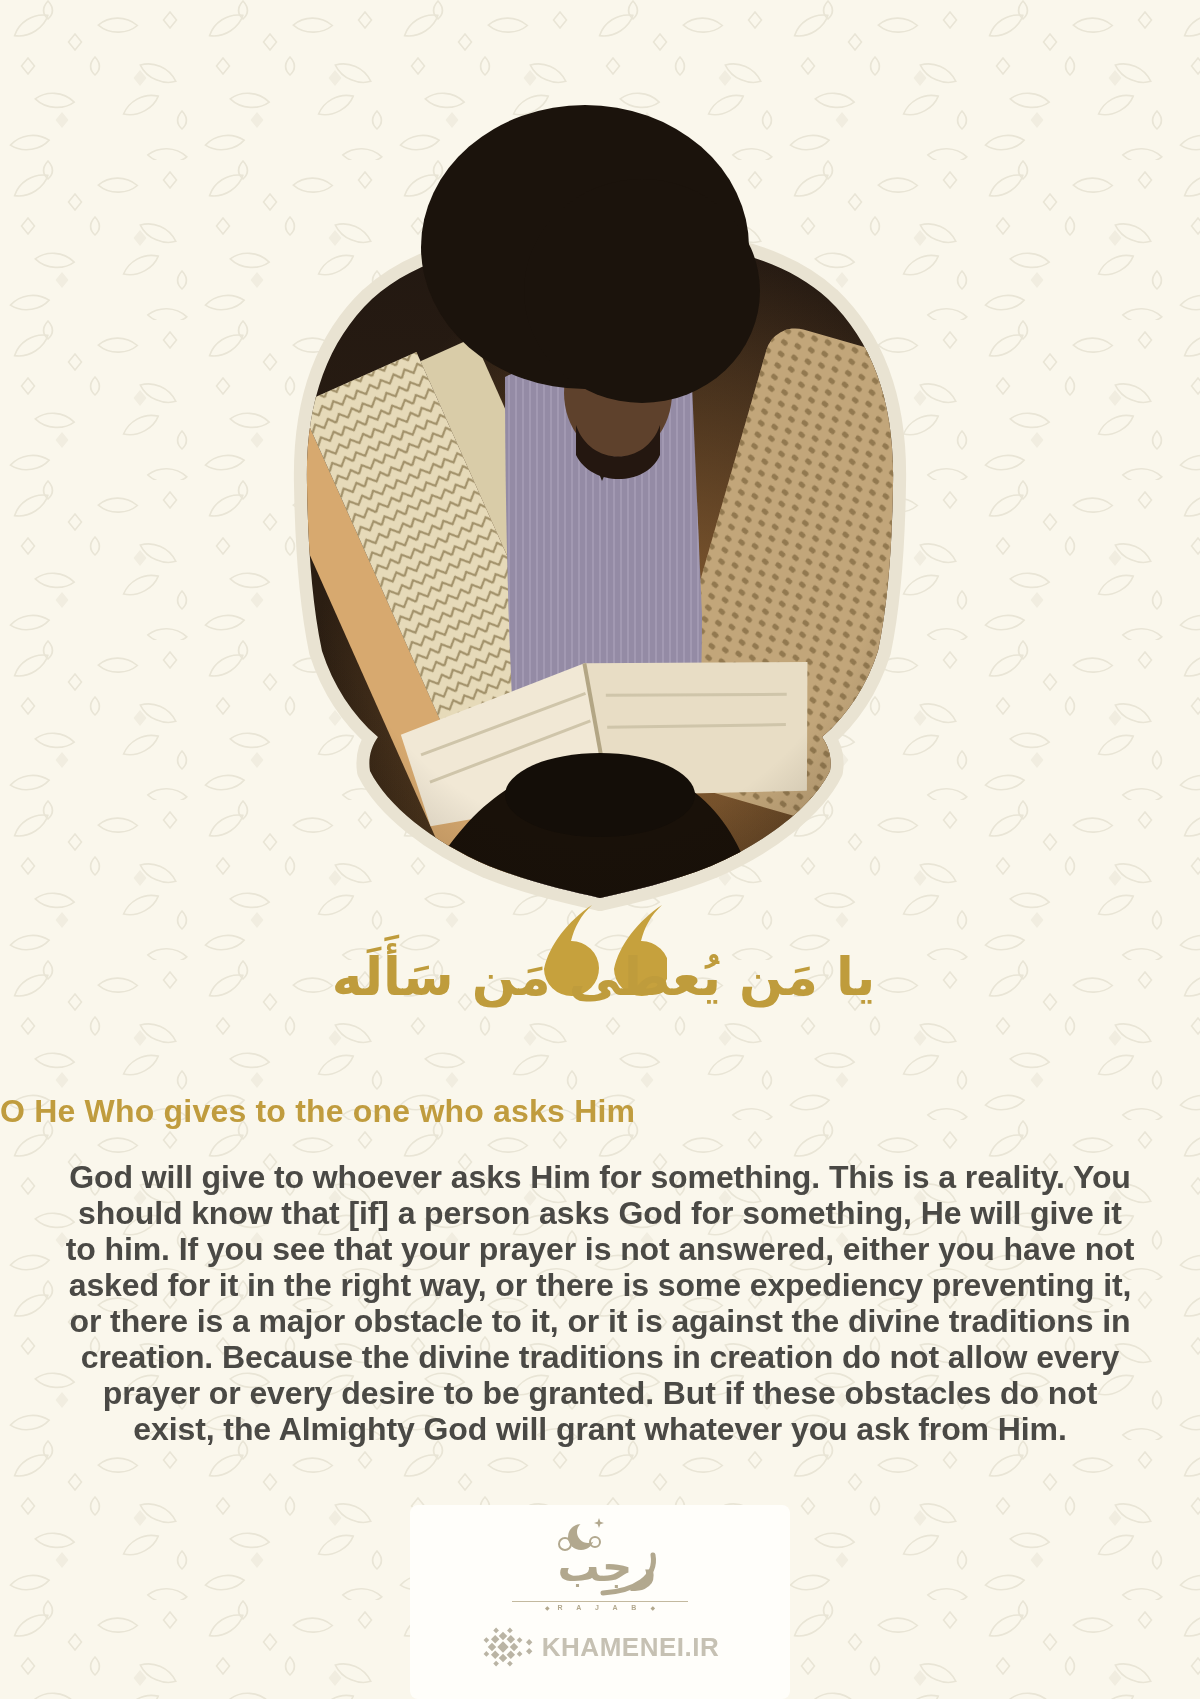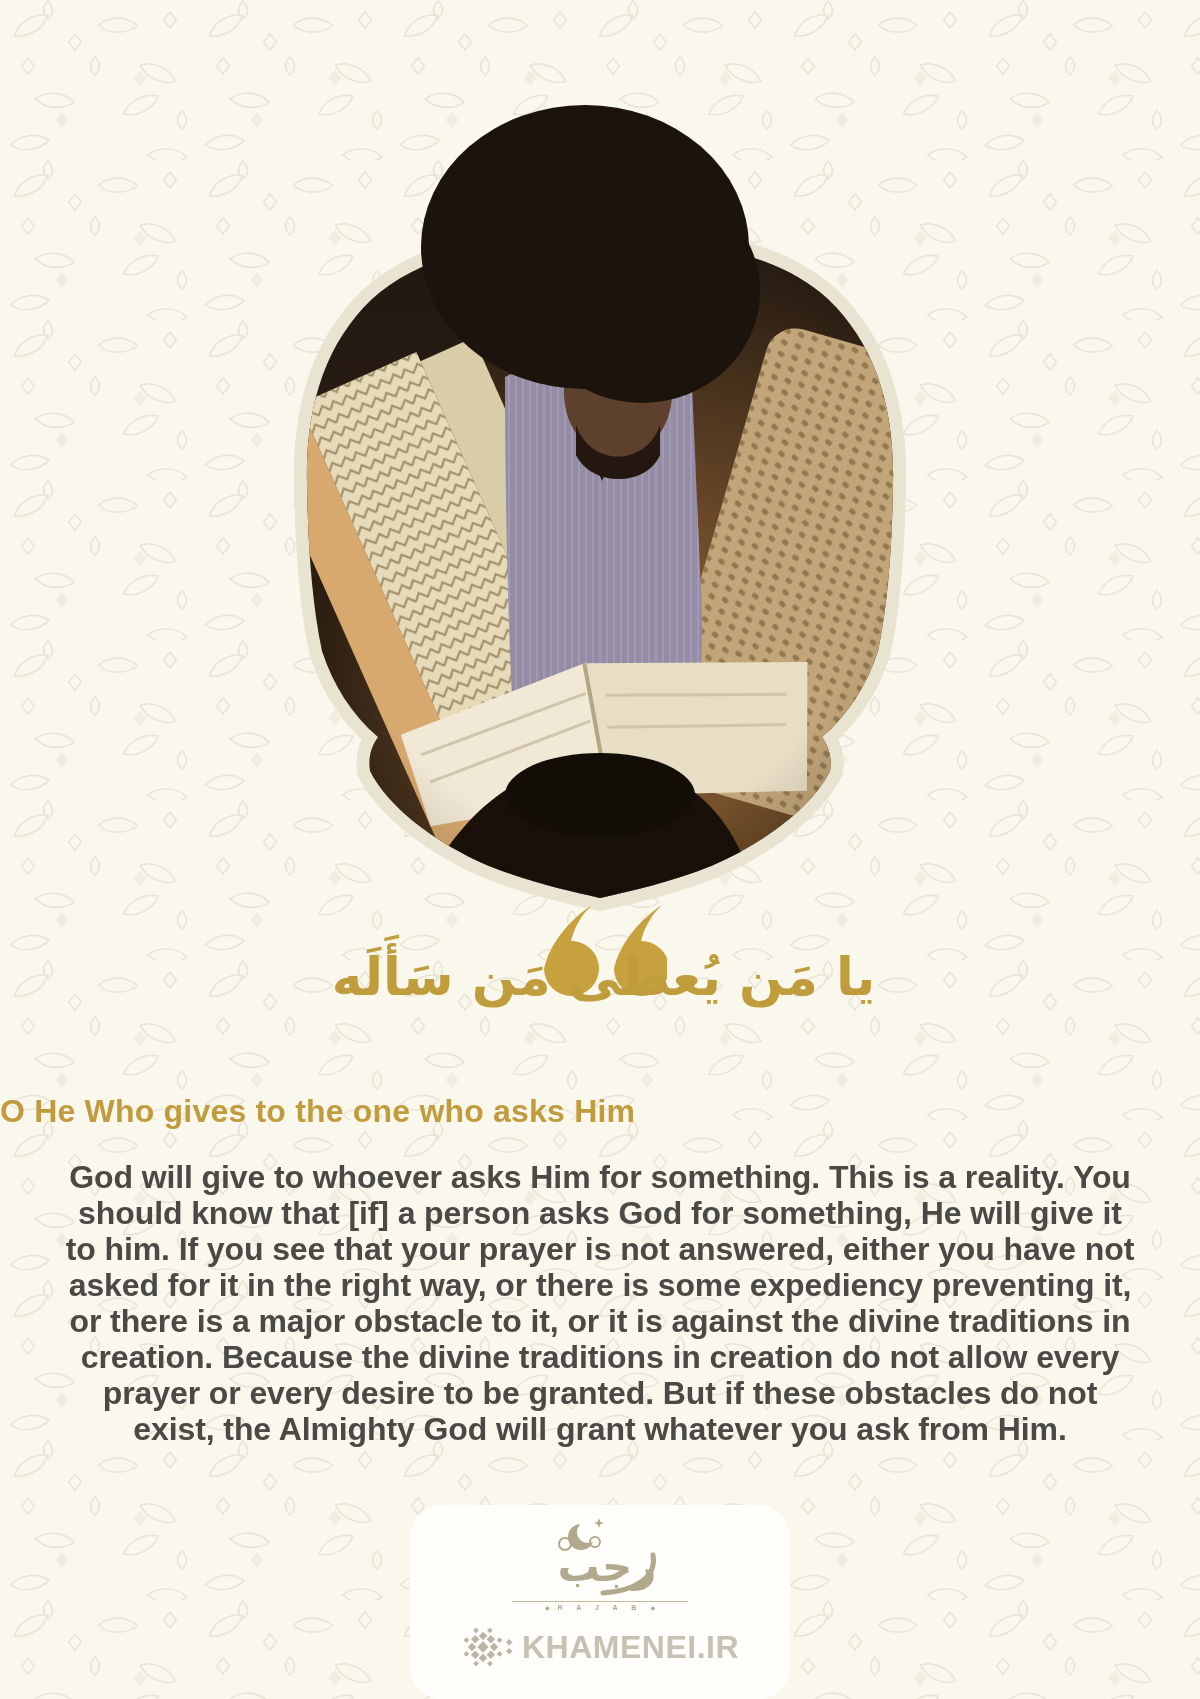--- a/index.html
+++ b/index.html
@@ -30,34 +30,34 @@
     position:absolute;left:65px;top:1159px;width:1070px;margin:0;text-align:center;z-index:3;
     font-size:32px;font-weight:700;color:#4a4945;line-height:36px;letter-spacing:-0.1px;
   }
   .caption{
     position:absolute;left:0;top:1436px;width:100%;text-align:center;z-index:3;
     font-size:20px;font-weight:400;color:#b5b1a2;letter-spacing:0.2px;
   }
 
   .footer-card{
     position:absolute;left:410px;top:1505px;width:380px;height:194px;z-index:3;
-    background:#fffefa;border-radius:32px;
+    background:#fffefa;border-radius:8px;
     display:flex;flex-direction:column;align-items:center;
   }
   .emblem{margin-top:12px;}
   .rajab-divider{
     width:176px;border-top:1.5px solid #c3b99f;margin-top:-4px;
     display:flex;justify-content:center;align-items:center;gap:8px;
     color:#b2a88e;padding-top:2px;
   }
   .rajab-divider .ltrs{font-size:7px;letter-spacing:6px;font-weight:700;}
   .rajab-divider .dm-glyph{font-size:6px;line-height:1;}
   .brand-row{display:flex;align-items:center;gap:7px;margin-top:11px;}
   .brand-name{
-    font-size:32px;font-weight:700;color:#c6c1b3;letter-spacing:0.5px;
+    font-size:26px;font-weight:700;color:#c6c1b3;letter-spacing:0.5px;
   }
 </style>
 </head>
 <body>
 
 <div class="page">
 
   <svg class="bg-pattern" width="1200" height="1699" viewBox="0 0 1200 1699">
     <defs>
       <path id="lf" d="M2,15 C10,4 26,-1 40,6 C33,16 16,22 2,15 Z"></path>

